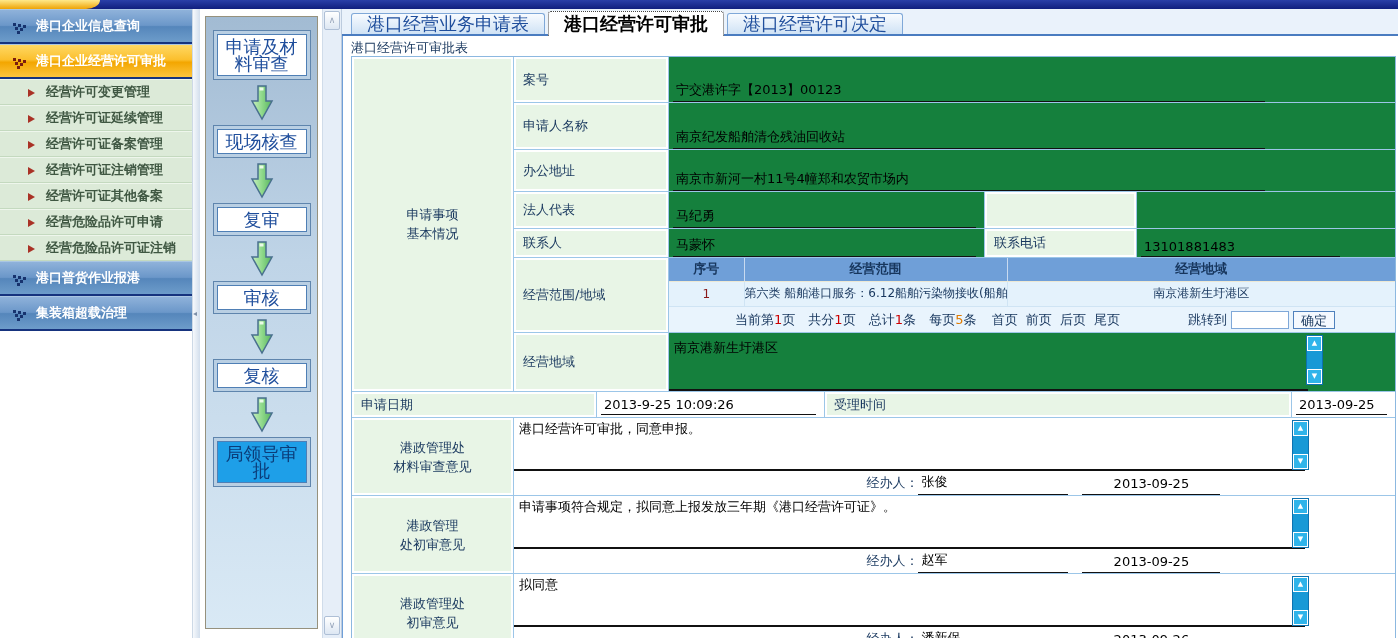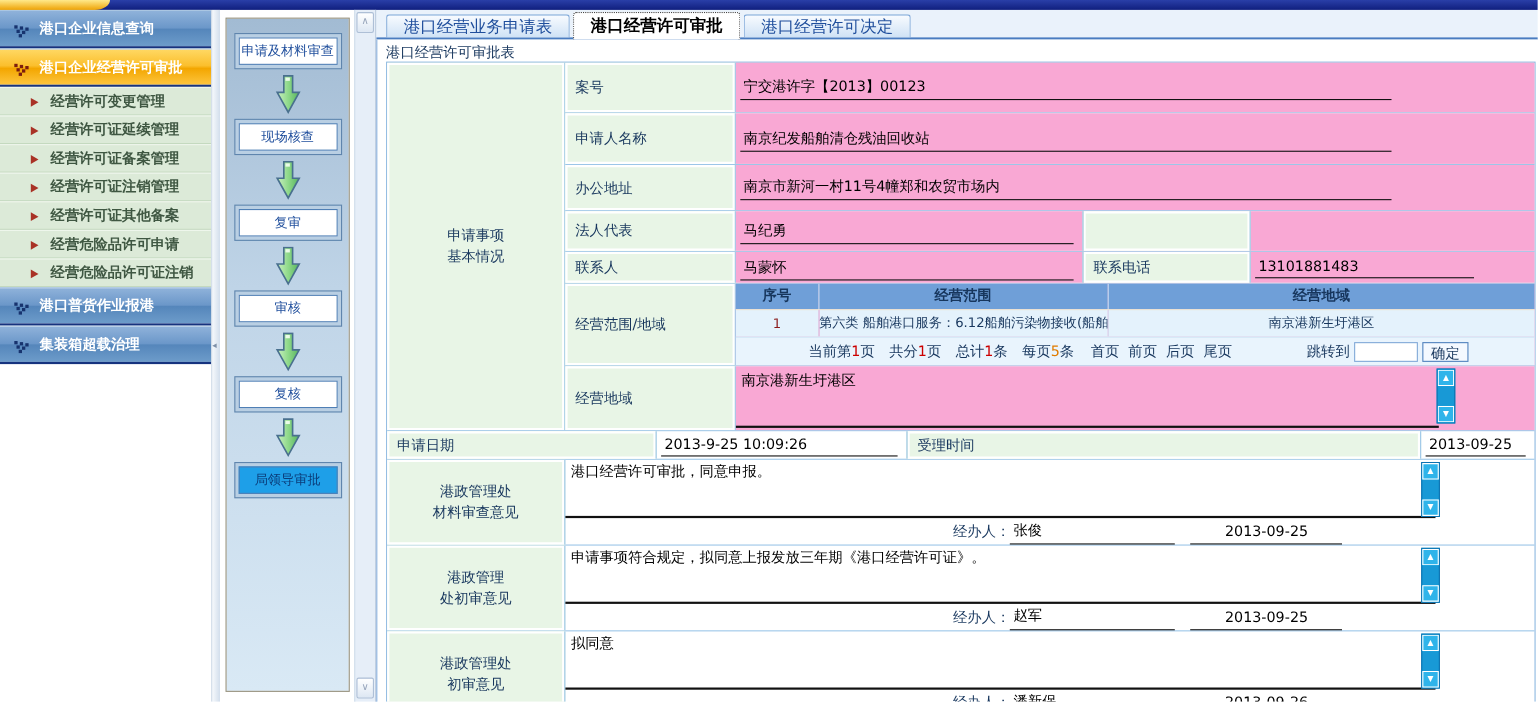--- a/index.html
+++ b/index.html
@@ -36,59 +36,59 @@
   .splitter { width: 8px; flex: 0 0 8px; background: linear-gradient(90deg, #f6f9fc, #d2deec);
     border-left: 1px solid #cdd9e6; position: relative; }
   .splitter-arrow { position: absolute; top: 300px; left: 0; font-size: 8px; color: #7e90a8; line-height: 10px; }
 
   
   .wf-wrap { width: 122px; flex: 0 0 122px; background: #fff; padding: 7px 4px 9px 5px; }
   .wf-panel { height: 100%; border: 1px solid #96917d;
     background: linear-gradient(180deg, #a2bbd3 0%, #bfd4e7 40%, #d9e9f5 100%);
     display: flex; flex-direction: column; align-items: center; padding-top: 13px; }
   .step { width: 98px; background: #b9cfe3; border: 1px solid #5f85ad; padding: 3px; cursor: pointer; }
-  .step-in { border: 1px solid #4f7fb5; background: #fff; color: #1f4e9c; font-size: 12px;
+  .step-in { border: 1px solid #4f7fb5; background: #fff; color: #1f4e9c; font-size: 18px;
     text-align: center; padding: 3px 1px; min-height: 24px; line-height: 17px; }
   .step.current .step-in { background: #1e9fe8; color: #0b3d7a; }
   .wf-arrow { margin: 5px 0 4px 0; flex: 0 0 auto; }
 
   
   .vscroll { width: 20px; flex: 0 0 20px; background: #e6eef8; border-left: 1px solid #d0dcea;
     border-right: 1px solid #bccbde; position: relative; }
   .sb-btn { position: absolute; left: 1px; width: 16px; height: 19px; cursor: pointer;
     background: linear-gradient(#ffffff, #dde7f3); border: 1px solid #aebfd6; border-radius: 2px;
     color: #96a4ba; font-size: 9px; text-align: center; line-height: 17px; }
   .sb-btn.up { top: 2px; }
   .sb-btn.down { bottom: 3px; }
 
   
   .main { flex: 1; min-width: 0; display: flex; flex-direction: column; background: #fff; }
   .tabbar { height: 27px; flex: 0 0 27px; background: #eaf2fb; display: flex; align-items: flex-end;
     padding-left: 9px; border-bottom: 2px solid #4a7cc0; }
   .tab { margin-right: 3px; height: 21px; line-height: 20px; padding: 0 15px; cursor: pointer;
     background: linear-gradient(#f8fbff, #cfe2f5); border: 1px solid #7fa8d8; border-bottom: none;
-    border-radius: 3px 3px 0 0; color: #1f4e9c; font-size: 15px; }
+    border-radius: 3px 3px 0 0; color: #1f4e9c; font-size: 18px; }
   .tab.active { background: #fff; color: #000; font-weight: bold; height: 25px; line-height: 23px;
     border: 1px dotted #444; border-bottom: none; margin-bottom: -2px; position: relative; z-index: 2; }
 
   .content { flex: 1; border-left: 1px solid #6f9fd8; background: #fff; overflow: hidden; }
   .form-title { font-size: 13px; color: #17365d; padding: 3px 0 2px 8px; height: 20px; }
 
   
   .ftable { margin-left: 8px; width: calc(100% - 10px); border: 1px solid #8cb8e0; font-size: 13px; color: #000; }
   .grn { background: #e8f5e6; box-shadow: inset 0 0 0 2px #fff; color: #17365d; }
   .top-section { display: flex; border-bottom: 1px solid #9cc6e8; }
   .gcell { width: 162px; flex: 0 0 162px; border-right: 1px solid #9cc6e8; display: flex;
     align-items: center; justify-content: center; text-align: center; white-space: pre-line; line-height: 19px; }
   .fields { flex: 1; min-width: 0; }
   .frow { display: flex; border-bottom: 1px solid #9cc6e8; }
   .frow.last { border-bottom: none; }
   .flabel { width: 155px; flex: 0 0 155px; border-right: 1px solid #9cc6e8; display: flex;
     align-items: center; padding-left: 9px; }
-  .fval { flex: 1; min-width: 0; background: #f9a8d4; position: relative; display: flex; align-items: center; }
+  .fval { flex: 1; min-width: 0; background: #15803d; position: relative; display: flex; align-items: flex-end; }
   .h46 { height: 46px; } .h47 { height: 47px; } .h42 { height: 42px; } .h37 { height: 37px; }
   .h29 { height: 29px; } .h75 { height: 75px; } .h58 { height: 58px; }
   .uline { flex: 1; border-bottom: 1px solid #111; padding: 2px 2px 2px 3px; margin: 0 8px 0 4px; min-height: 18px; }
   .uline.short { margin-right: 130px; }
   .sub-v { width: 315px; flex: 0 0 315px; display: flex; align-items: center; }
   .sub-g { width: 153px; flex: 0 0 153px; align-self: stretch; display: flex; align-items: center;
     padding-left: 9px; border-left: 1px solid #9cc6e8; border-right: 1px solid #9cc6e8; }
   .sub-r { flex: 1; display: flex; align-items: center; }
   .uline.phone { margin-right: 55px; }
 

